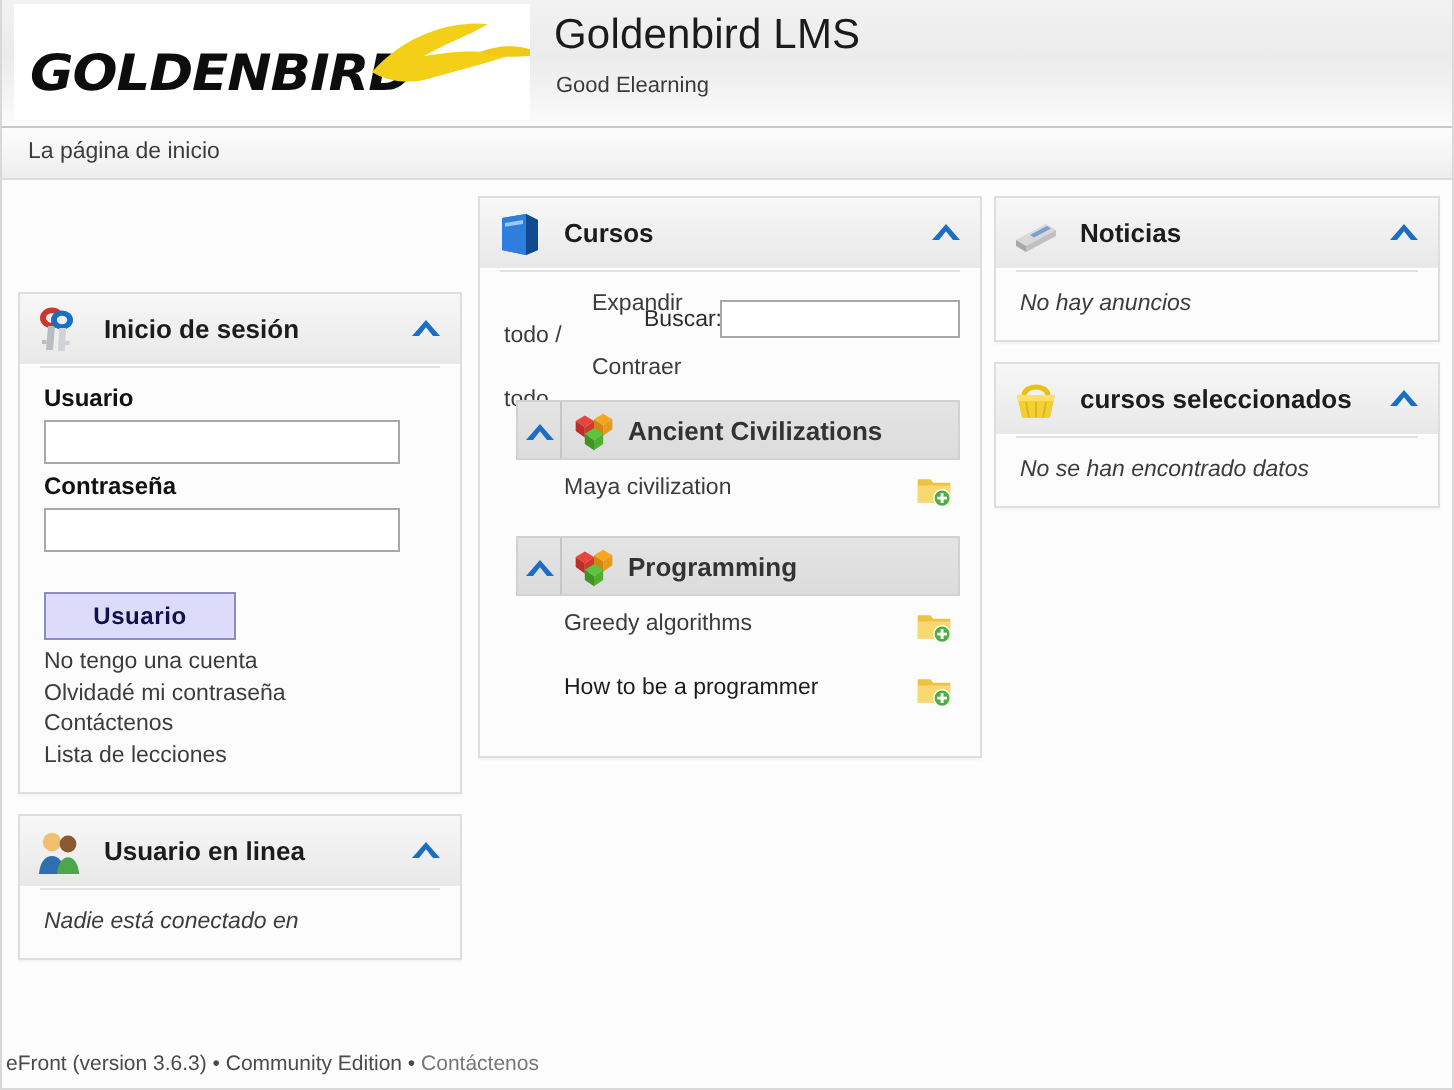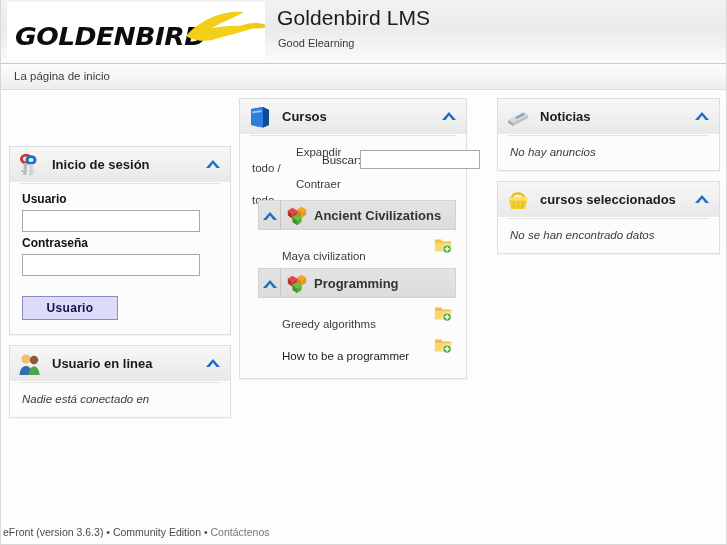--- a/index.html
+++ b/index.html
@@ -88,21 +88,21 @@
   }
 
   
   #content {
     position: relative;
     height: 420px;
     background: #fdfdfd;
   }
   .col { position: absolute; top: 8px; }
   #col-left   { left: 8px;  width: 222px; margin-top: 48px; }
-  #col-center { left: 238px; width: 228px; }
+  #col-center { left: 238px; width: 252px; }
   #col-right  { left: 496px; width: 223px; }
 
   
   .panel {
     background: #fcfcfc;
     border: 1px solid #dedede;
     margin-bottom: 10px;
     box-shadow: 0 1px 1px rgba(0,0,0,0.04);
   }
   .panel-head {
@@ -250,21 +250,21 @@
     font-weight: bold;
     color: #333333;
   }
   .lesson-row {
     position: relative;
     height: 32px;
     margin-left: 8px;
   }
   .lesson-row .l-name {
     position: absolute;
-    left: 24px; top: 20px;
+    left: 24px; top: 8px;
     font-size: 11.5px;
     color: #3c3c3c;
     cursor: pointer;
   }
   .lesson-row.bold .l-name { font-weight: normal; color: #1c1c1c; }
   .lesson-row .l-icon {
     position: absolute;
     right: 4px; top: 6px;
     width: 18px; height: 18px;
     cursor: pointer;
@@ -327,20 +327,26 @@
             <path d="M8 2 L15 10 L11.5 10 L8 5.6 L4.5 10 L1 10 Z" fill="#1a6fc4"></path>
           </svg>
         </div>
         <div class="panel-body">
           <div class="panel-rule"></div>
           <div class="field-label">Usuario</div>
           <input class="text-input" type="text" value="" style="">
           <div class="field-label">Contraseña</div>
           <input class="text-input" type="password" value="" style="">
           <button class="login-btn">Usuario</button>
+          <div class="link-list">
+            <a>No tengo una cuenta</a>
+            <a>Olvidadé mi contraseña</a>
+            <a>Contáctenos</a>
+            <a>Lista de lecciones</a>
+          </div>
         </div>
       </div>
 
       <div class="panel">
         <div class="panel-head">
           <svg class="p-icon" viewBox="0 0 26 26">
             <circle cx="9" cy="8" r="4.6" fill="#f0c070"></circle>
             <path d="M2.5 24 C3 17.5, 6 15, 9 15 C12 15, 15 17.5, 15.5 24 Z" fill="#2f6fb0"></path>
             <circle cx="17" cy="9" r="4.2" fill="#8a5a32"></circle>
             <path d="M11.5 24 C12 18, 14.5 15.6, 17 15.6 C19.6 15.6, 22 18, 22.6 24 Z" fill="#4ca64c"></path>

